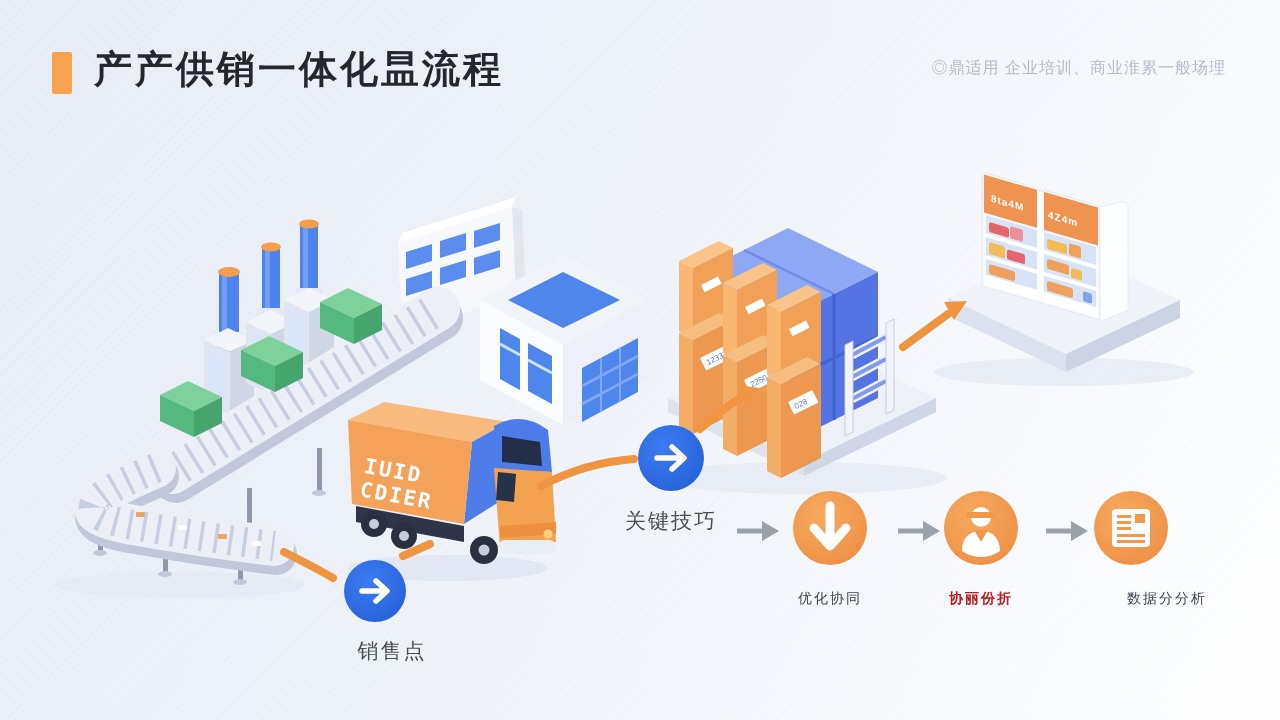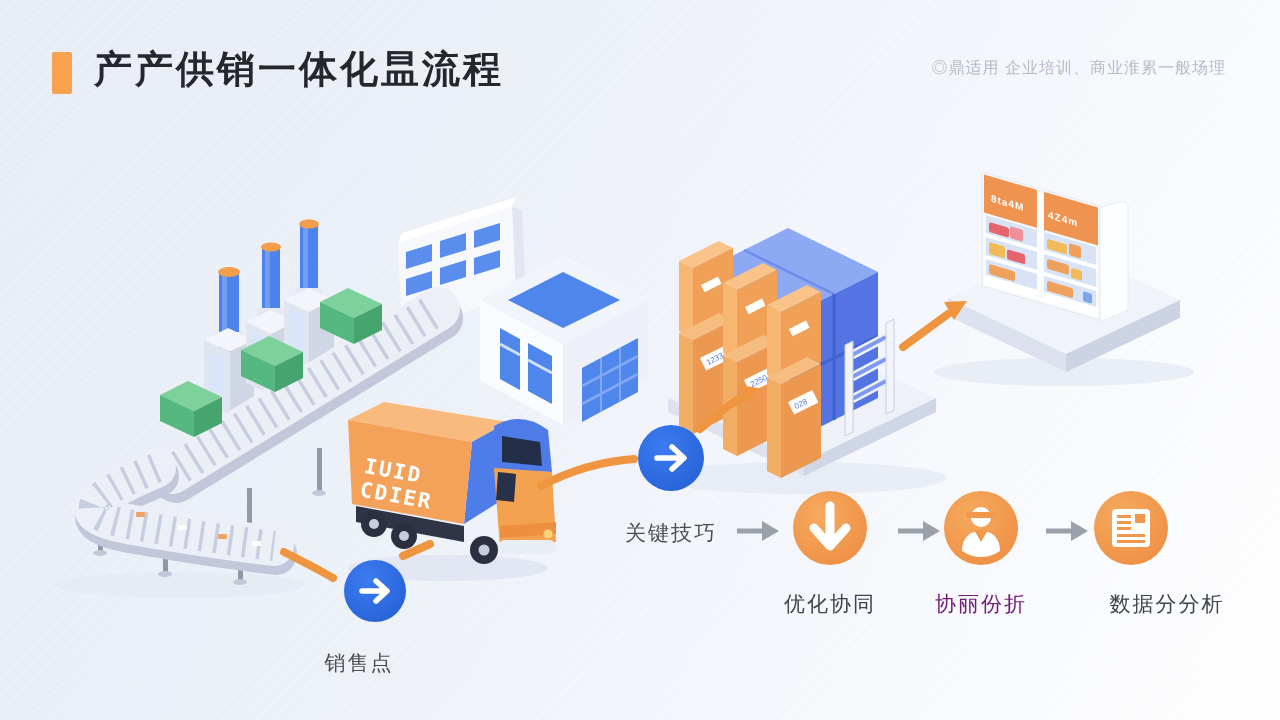--- a/index.html
+++ b/index.html
@@ -15,26 +15,26 @@
   .hdr-marker{position:absolute;left:52px;top:52px;width:20px;height:42px;border-radius:2px;background:#f6a24e;}
   .hdr-title{
     position:absolute;left:94px;top:44px;font-size:38px;font-weight:800;color:#26262e;
     letter-spacing:3px;white-space:nowrap;
   }
   .hdr-caption{
     position:absolute;right:54px;top:58px;font-size:16px;color:#b4bcc9;letter-spacing:1px;white-space:nowrap;
   }
   .scene{position:absolute;left:0;top:0;}
   .node-label{
-    position:absolute;transform:translateX(-50%);font-size:21px;color:#4b4e57;letter-spacing:2px;white-space:nowrap;margin-top:12px;
+    position:absolute;transform:translateX(-50%);font-size:21px;color:#4b4e57;letter-spacing:2px;white-space:nowrap;
   }
   .step-label{
-    position:absolute;transform:translateX(-50%);font-size:21px;color:#3f434b;letter-spacing:2px;white-space:nowrap;
-  }
-  .step-label.muted{color:#701a75;}
+    position:absolute;transform:translateX(-50%);font-size:14px;color:#3f434b;letter-spacing:2px;white-space:nowrap;
+  }
+  .step-label.muted{color:#b91c1c;font-weight:bold;}
 </style>
 </head>
 <body>
 
 <div class="texture"></div>
 
 <div class="hdr-marker"></div>
 <div class="hdr-title">产产供销一体化昷流程</div>
 <div class="hdr-caption">◎鼎适用 企业培训、商业淮累一般场理</div>
 
@@ -348,18 +348,18 @@
       <rect x="1135" y="514" width="10" height="9" fill="#f2984c"></rect>
       <rect x="1117" y="515" width="14" height="3" fill="#f2984c"></rect>
       <rect x="1117" y="521" width="14" height="3" fill="#f2984c"></rect>
       <rect x="1117" y="527" width="14" height="3" fill="#f2984c"></rect>
       <rect x="1117" y="534" width="28" height="3" fill="#f2984c"></rect>
       <rect x="1117" y="540" width="28" height="3" fill="#f2984c"></rect>
     </g>
   </g>
 </svg>
 
-<div class="node-label" style="left:359px;top:637px">销售点</div>
+<div class="node-label" style="left:392px;top:637px">销售点</div>
 <div class="node-label" style="left:671px;top:507px">关键技巧</div>
 
 <div class="step-label" style="left:830px;top:590px">优化协同</div>
 <div class="step-label muted" style="left:981px;top:590px">协丽份折</div>
 <div class="step-label" style="left:1167px;top:590px">数据分分析</div>
 
 </body></html>

